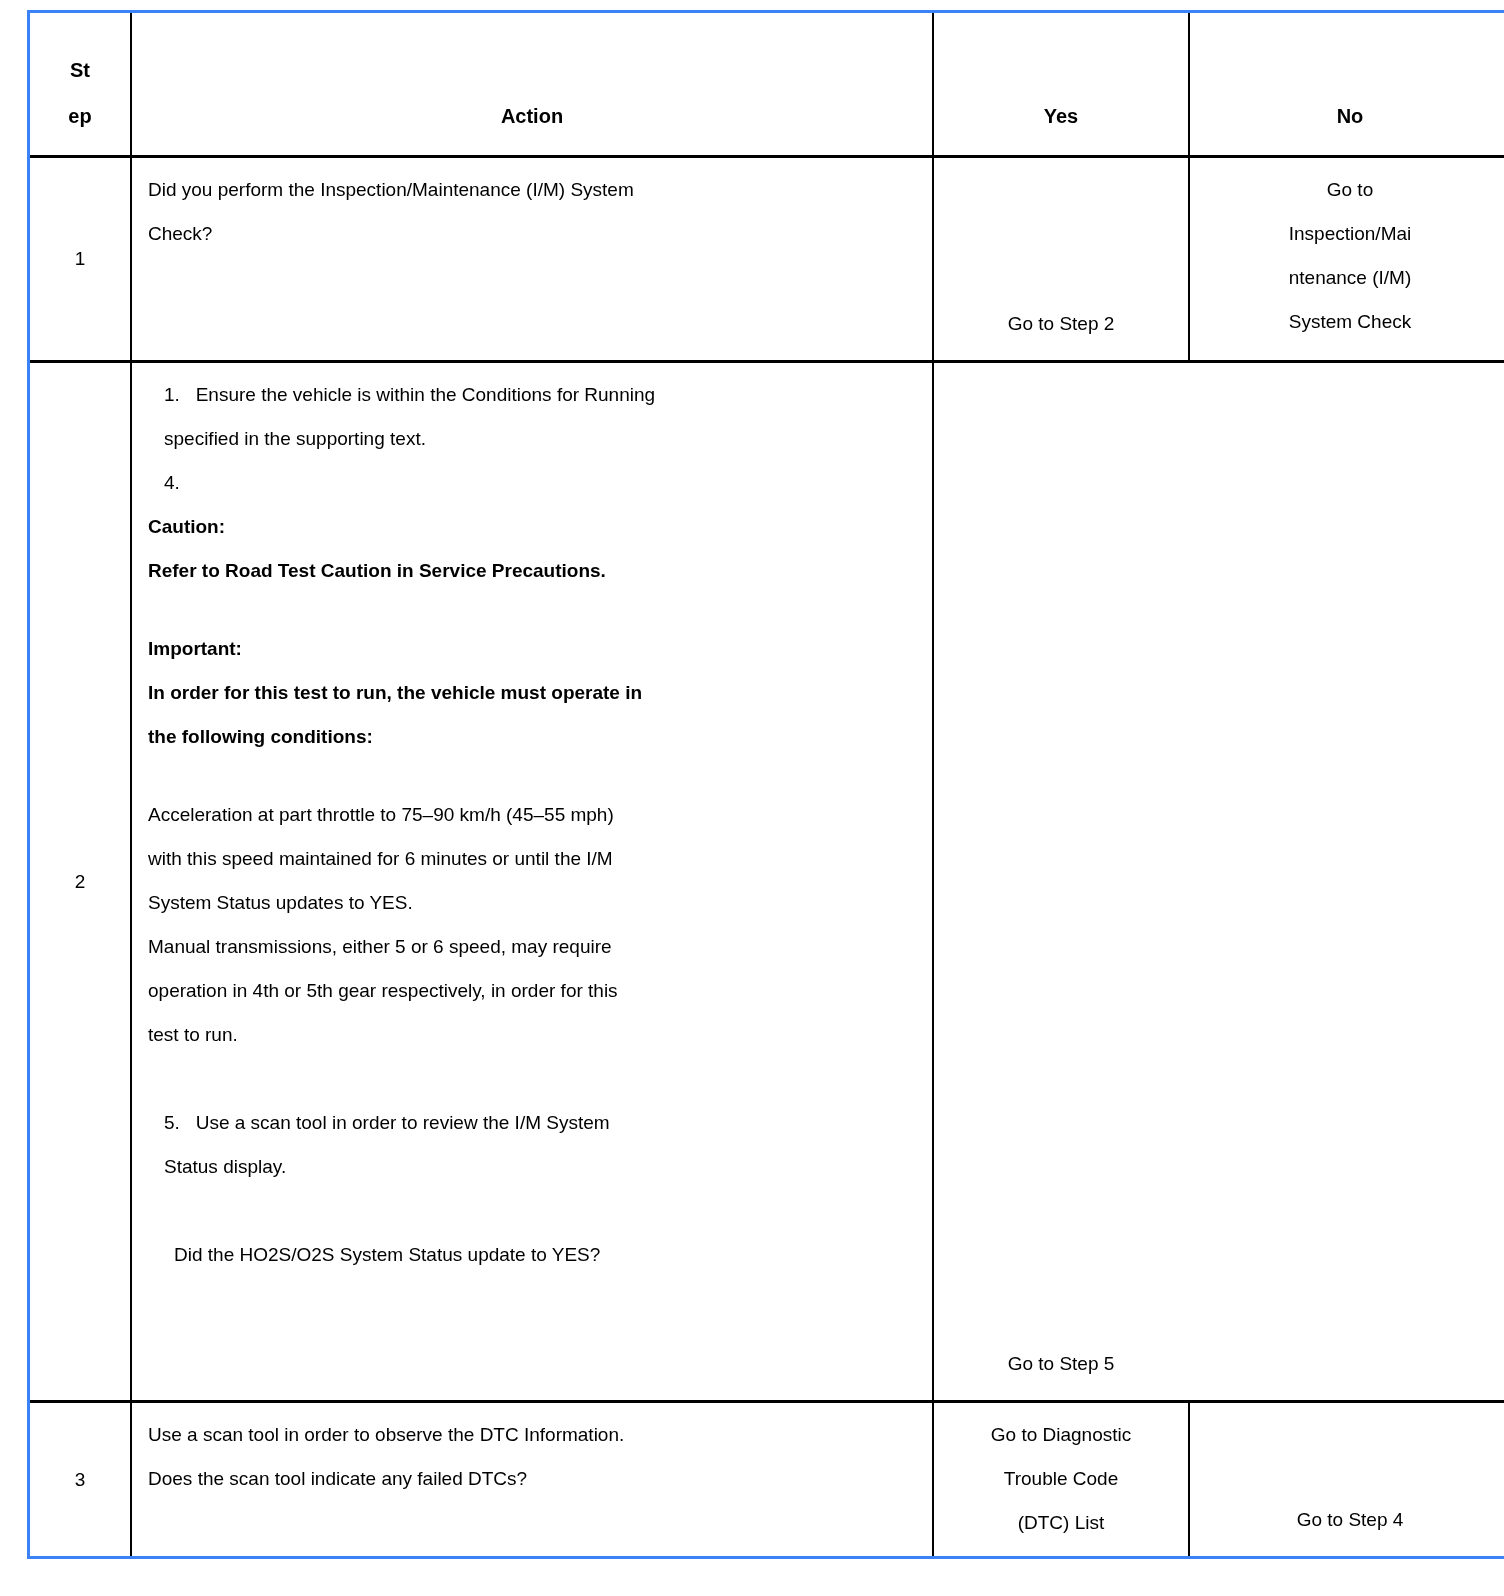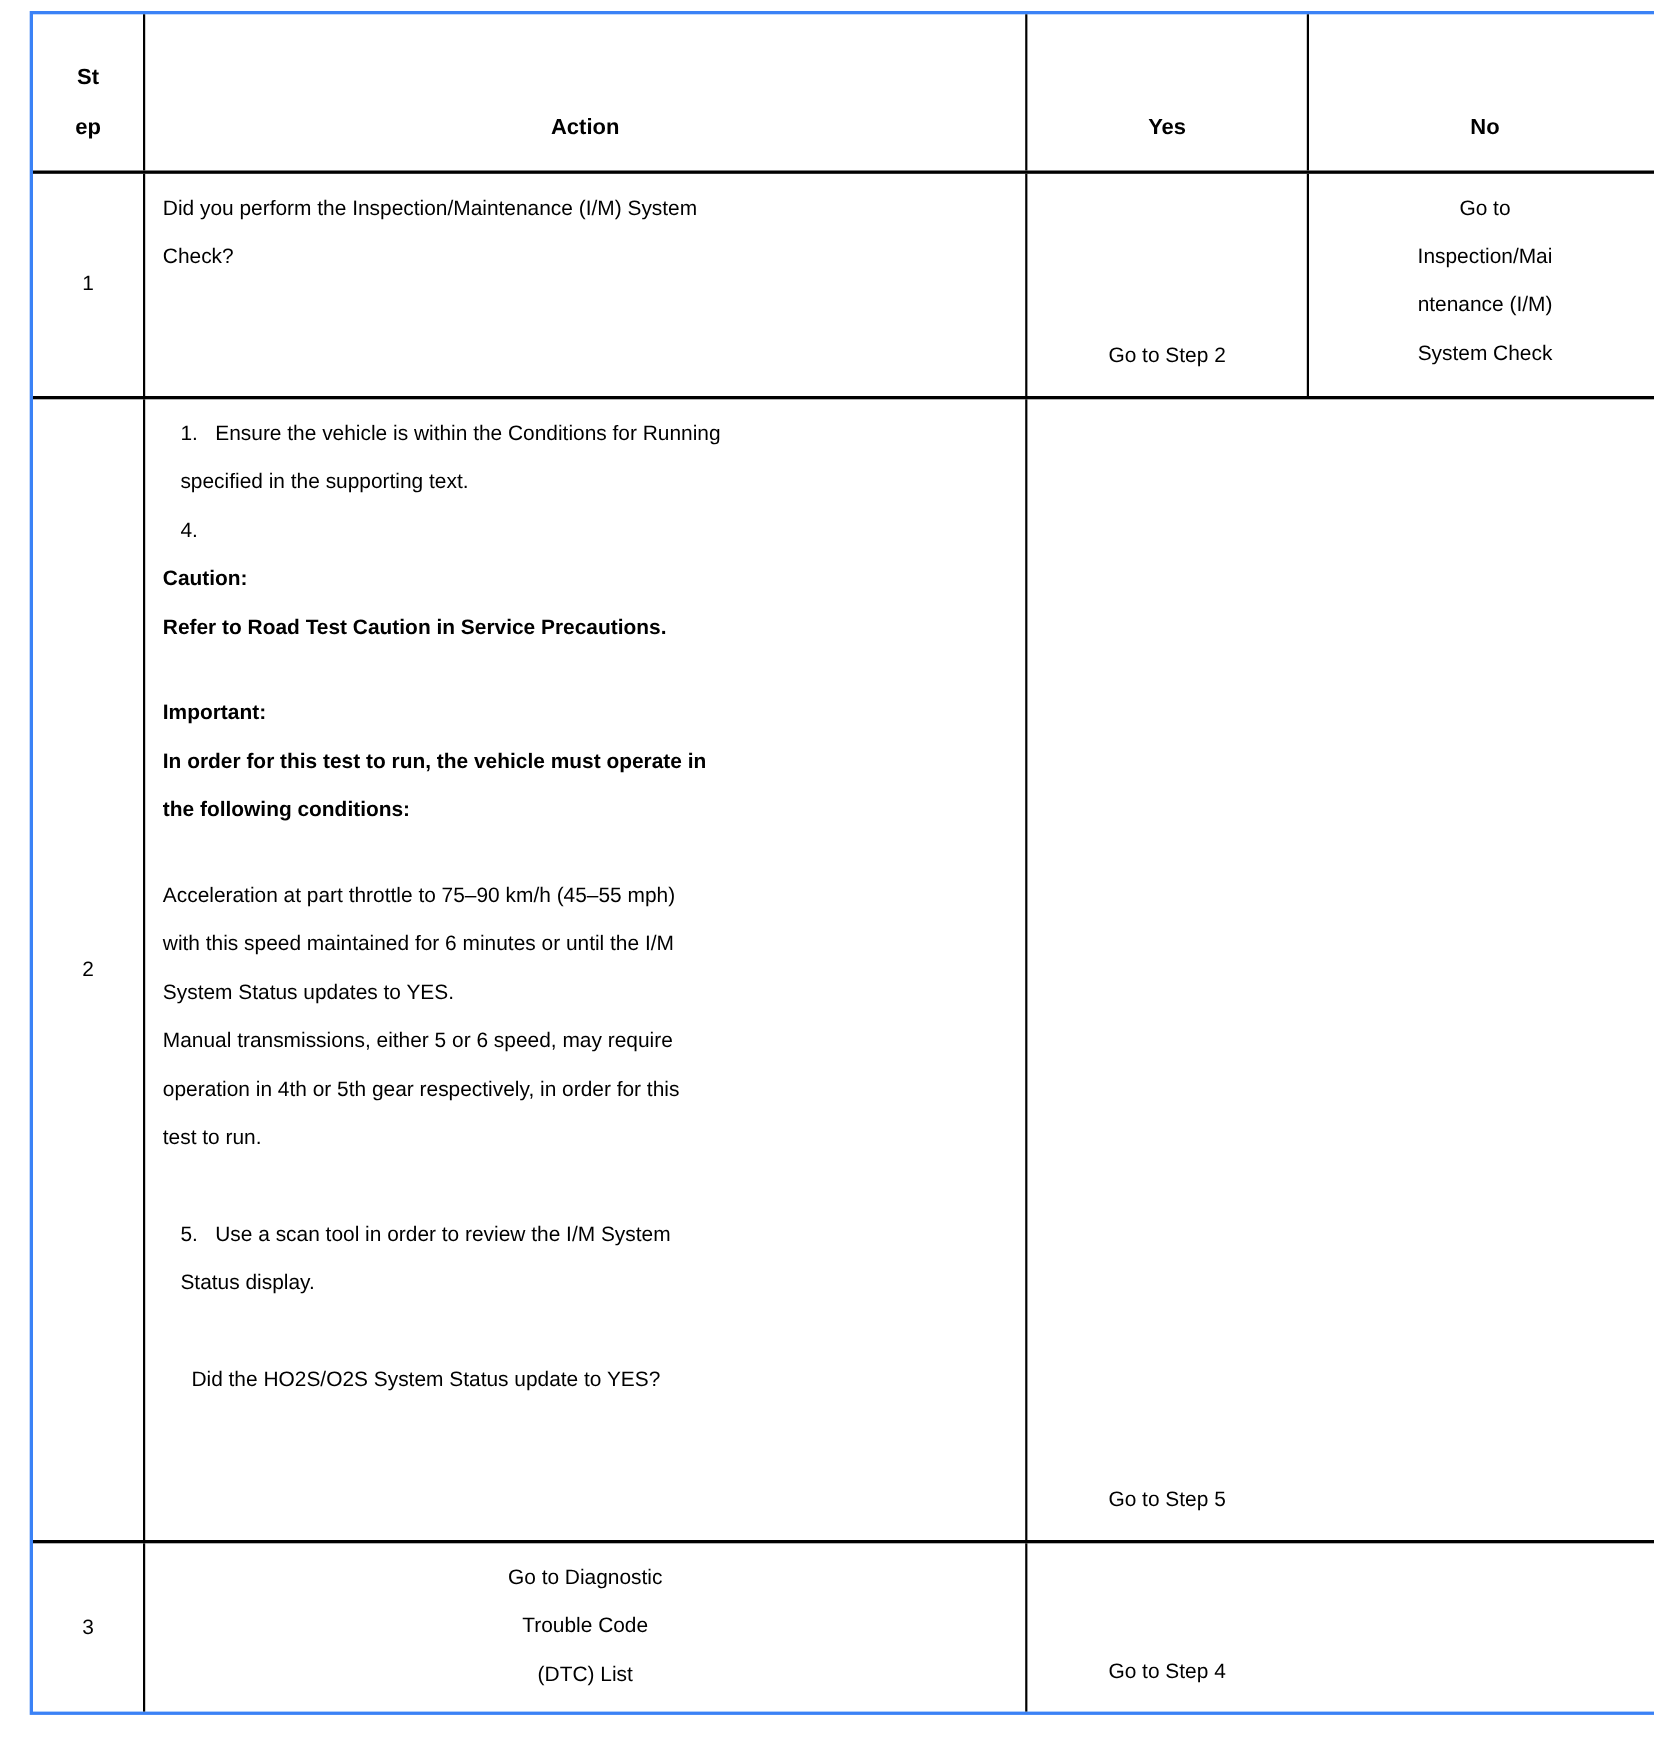--- a/index.html
+++ b/index.html
@@ -134,19 +134,21 @@
 test to run.</p>
       <p class="block num gap44 pre">5.&nbsp;&nbsp; Use a scan tool in order to review the I/M System
 Status display.</p>
       <p class="block question gap44 pre">Did the HO2S/O2S System Status update to YES?</p>
     </div>
     <div class="cell center-bottom pre">Go to Step 5</div>
   </div>
 
   <div class="row row-3">
     <div class="cell step-cell">3</div>
+    <div class="cell action-cell pre">Use a scan tool in order to observe the DTC Information.
+Does the scan tool indicate any failed DTCs?</div>
     <div class="cell center-top pre">Go to Diagnostic
 Trouble Code
 (DTC) List</div>
     <div class="cell center-bottom pre">Go to Step 4</div>
   </div>
 
 </div>
 
 </body></html>

